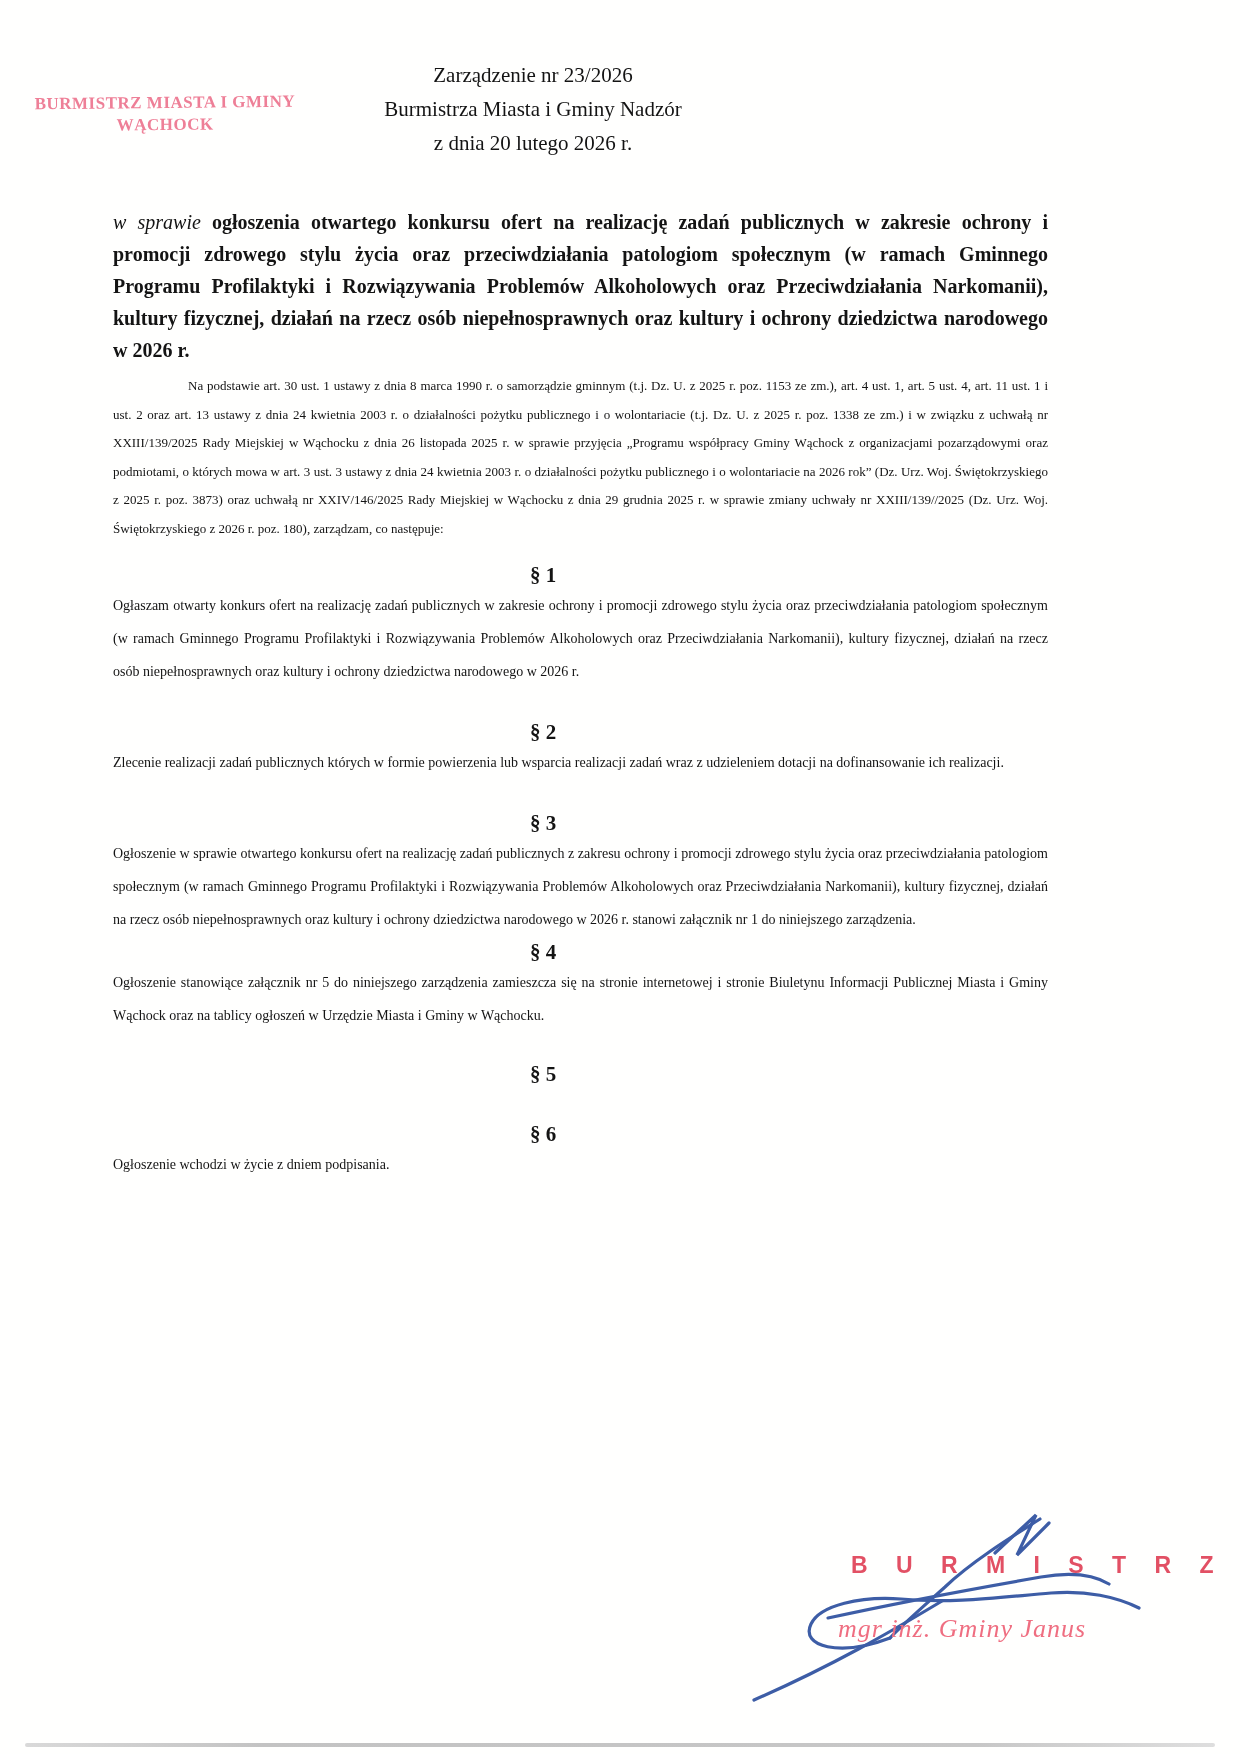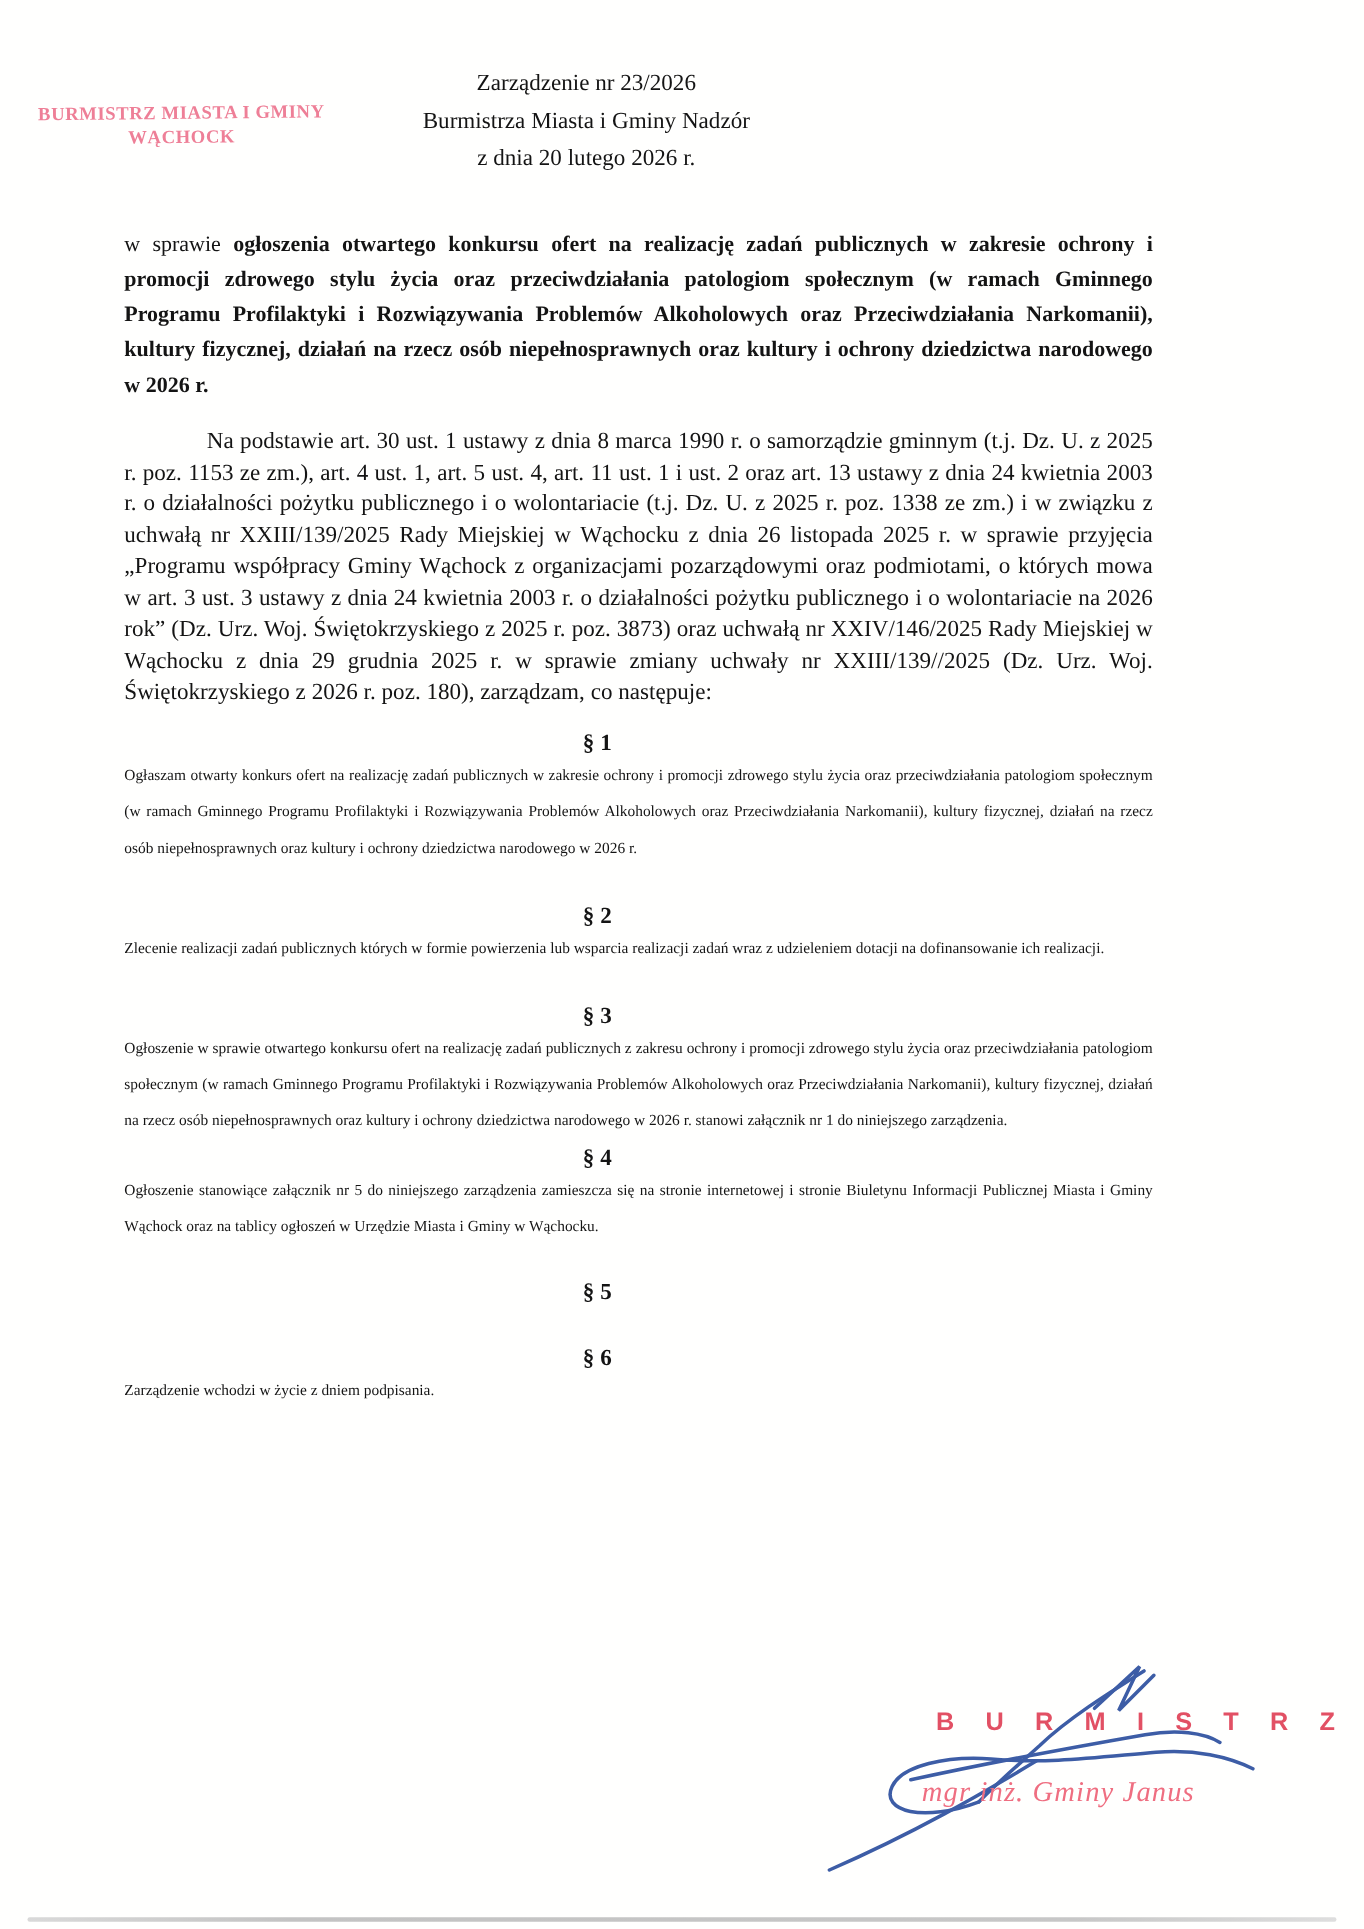--- a/index.html
+++ b/index.html
@@ -24,24 +24,24 @@
   .title{
     margin:58px 0 0 0;width:840px;text-align:center;
     font-weight:400;font-size:21px;line-height:34px;
   }
 
   p{margin:0;}
   .subject{
     margin-top:46px;font-size:20px;line-height:32px;
     text-align:justify;font-weight:700;
   }
-  .subject-prefix{font-weight:400;}
+  .subject-prefix{font-weight:400;font-style:italic;}
 
   .legal{
-    margin-top:20px;font-size:21px;line-height:28.5px;
+    margin-top:6px;font-size:13px;line-height:28.5px;
     text-align:justify;text-indent:75px;
   }
 
   section{margin:0;}
   section h2{
     margin:0;width:860px;text-align:center;
     font-size:21px;line-height:28px;font-weight:700;
   }
   section p{
     font-size:14px;line-height:33px;text-align:justify;
@@ -116,21 +116,21 @@
       <h2>§ 4</h2>
       <p>Ogłoszenie stanowiące załącznik nr 5 do niniejszego zarządzenia zamieszcza się na stronie internetowej i stronie Biuletynu Informacji Publicznej Miasta i Gminy Wąchock oraz na tablicy ogłoszeń w Urzędzie Miasta i Gminy w Wąchocku.</p>
     </section>
 
     <section class="s5">
       <h2>§ 5</h2>
     </section>
 
     <section class="s6">
       <h2>§ 6</h2>
-      <p>Zarządzenie wchodzi w życie z dniem podpisania.</p>
+      <p>Ogłoszenie wchodzi w życie z dniem podpisania.</p>
     </section>
 
   </div>
 
   <div class="sig-role">B U R M I S T R Z</div>
 
   <svg class="sig-ink" viewBox="0 0 420 210" xmlns="http://www.w3.org/2000/svg">
     <path d="M 255 48 L 296 10 L 277 50 L 309 18"></path>
     <path d="M 300 14 C 268 34 230 58 205 82 C 185 100 162 120 150 133"></path>
     <path d="M 150 133 C 100 152 60 142 71 119 C 80 100 121 91 161 94 C 212 99 262 92 311 88 C 346 85 377 92 399 103"></path>

